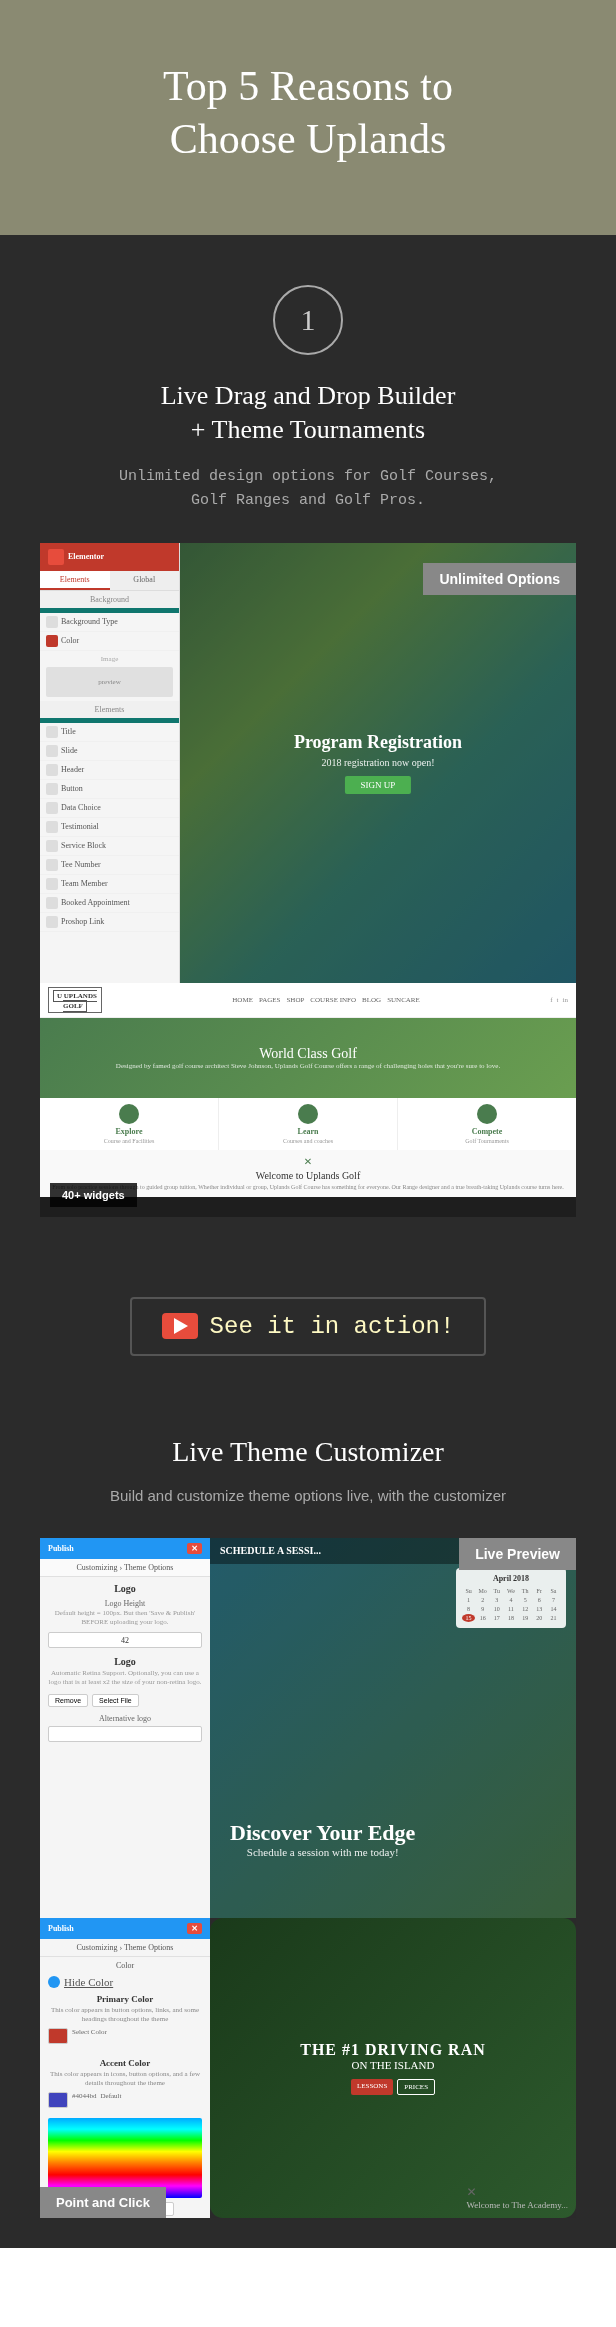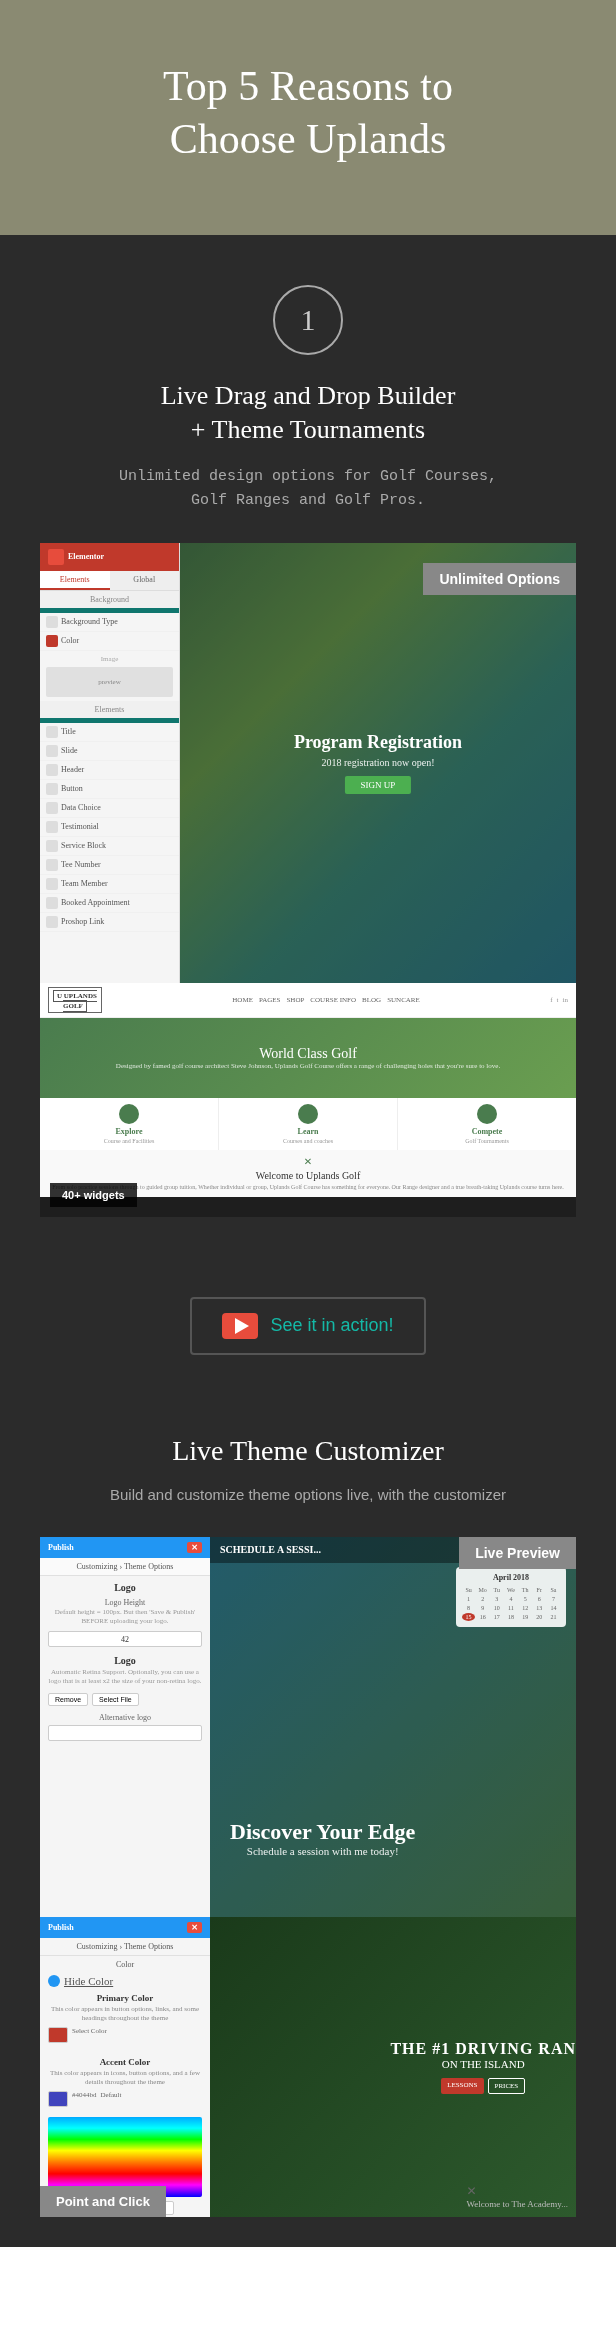--- a/index.html
+++ b/index.html
@@ -305,23 +305,23 @@
     }
     .youtube-play {
       width: 0;
       height: 0;
       border-top: 8px solid transparent;
       border-bottom: 8px solid transparent;
       border-left: 14px solid #fff;
       margin-left: 3px;
     }
     .video-label {
-      color: #14b8a6;
-      font-size: 18px;
-      font-family: Liberation Sans, sans-serif;
+      color: #fef9c3;
+      font-size: 24px;
+      font-family: Liberation Mono, monospace;
     }
 
     
     .section-2 {
       background: #2b2b2b;
       padding: 40px 40px 30px;
       text-align: center;
     }
     .section-2-heading {
       color: #fff;
@@ -575,21 +575,22 @@
       height: 14px;
       border-radius: 2px;
     }
     .preview-driving-range {
       flex: 1;
       background: linear-gradient(135deg, #1a3a1a, #2d5a2d);
       position: relative;
       overflow: hidden;
       display: flex;
       align-items: center;
-      justify-content: flex-end;
+      justify-content: center;
+      border-radius: 13px;
     }
     .driving-range-text {
       color: #fff;
       text-align: center;
     }
     .driving-range-title {
       font-size: 16px;
       font-weight: bold;
       text-transform: uppercase;
       letter-spacing: 1px;

